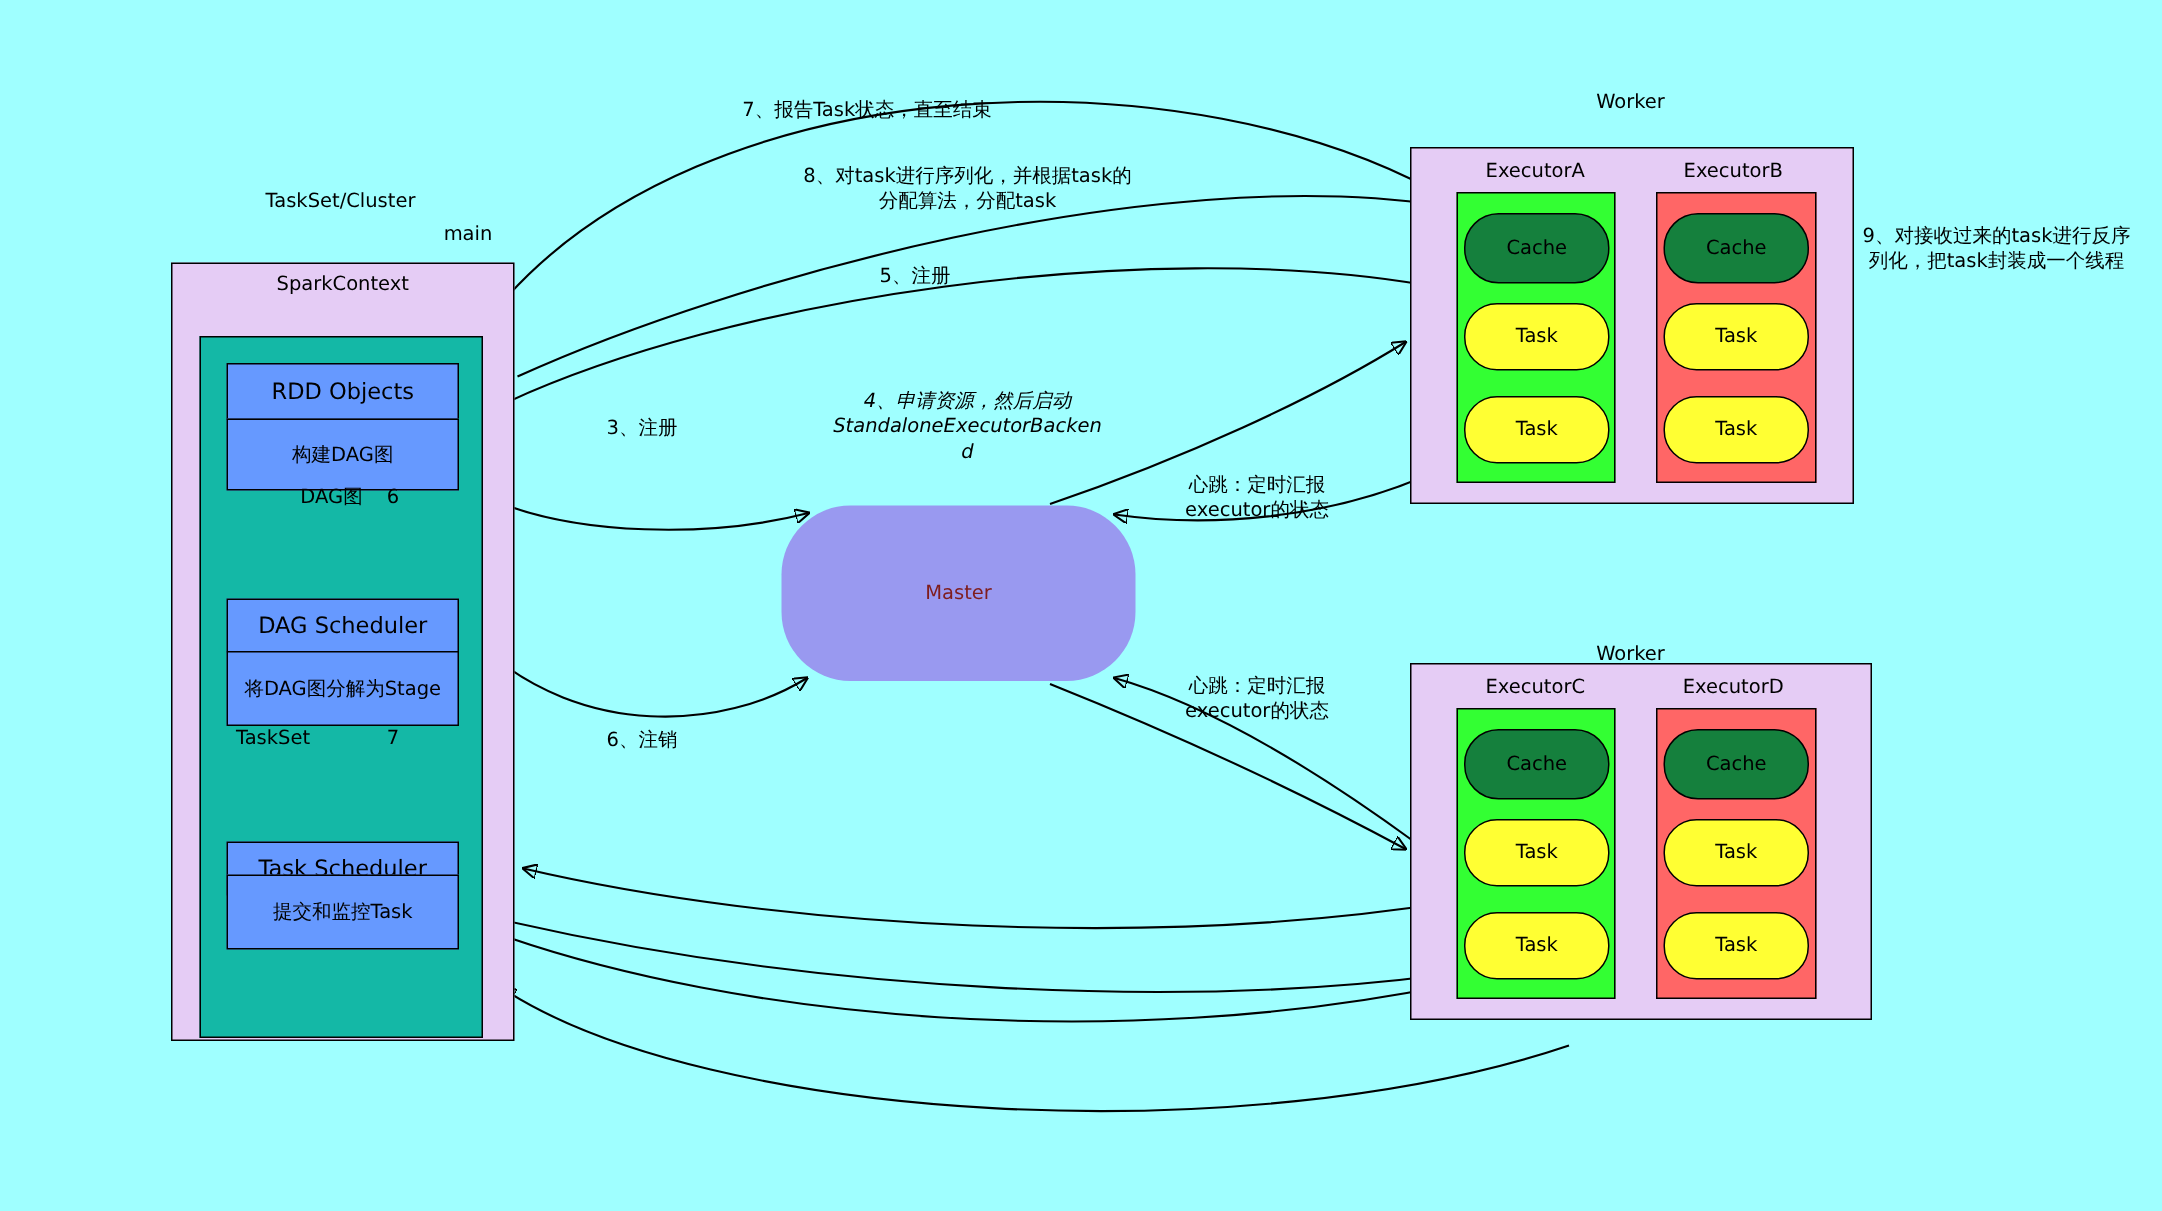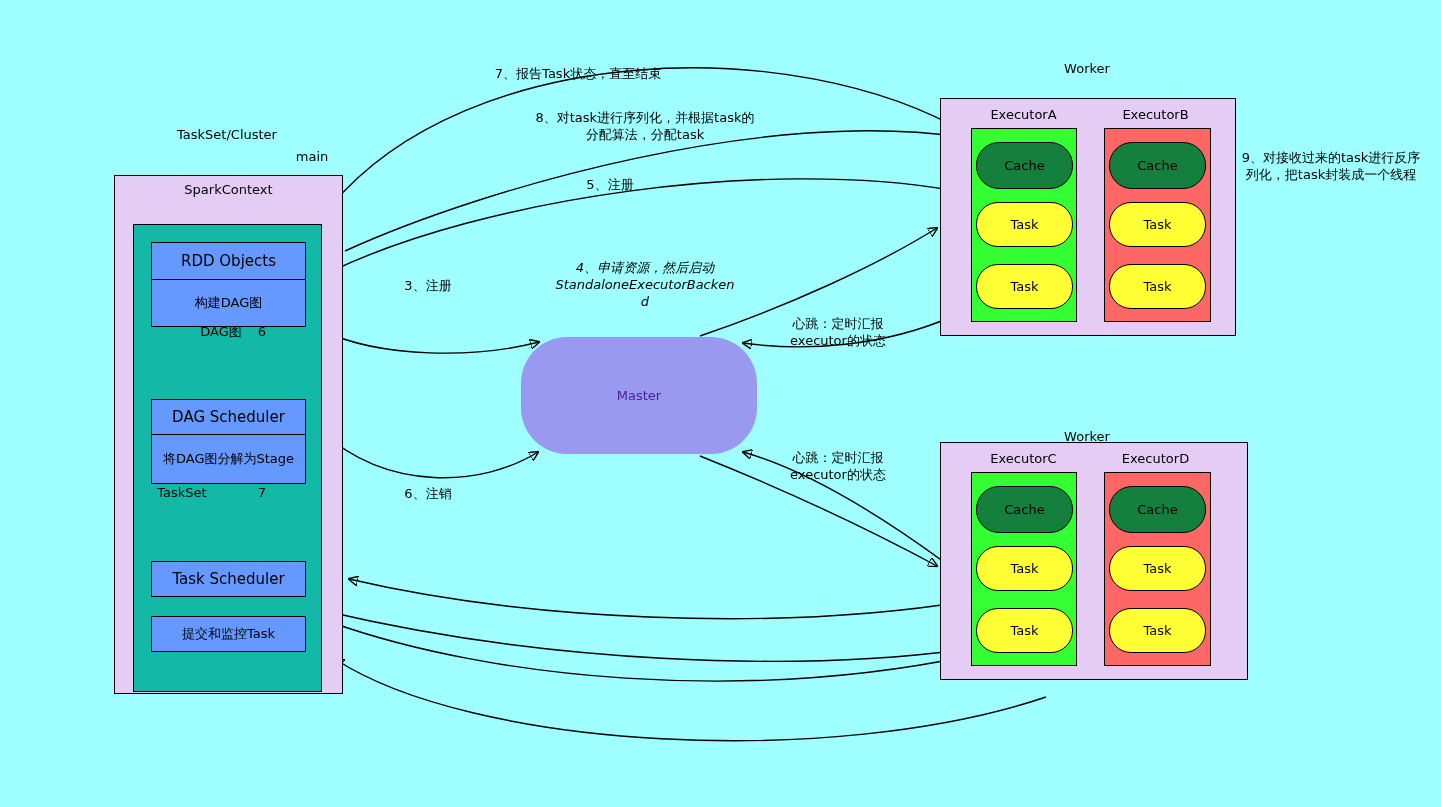--- a/index.html
+++ b/index.html
@@ -10,21 +10,21 @@
   .arrows path { fill:none; stroke:#000; stroke-width:1.4; }
   .lbl { position:absolute; text-align:center; line-height:1.3; }
   .frame { position:absolute; border:1px solid #000; }
   .purple { background:#E5CCF5; }
   .yellow { background:#14b8a6;margin-top:23px; }
   .bluebox { position:absolute; left:17px; width:155px; border:1px solid #000; background:#6699FF;
              display:flex; align-items:center; justify-content:center; text-align:center; padding:2px; }
   .bluebox.head { font-size:15px; }
   .boxtitle { text-align:center; padding-top:6px; }
   .master { position:absolute; left:521px; top:337px; width:236px; height:117px; background:#9999F0;
-            border-radius:46px; display:flex; align-items:center; justify-content:center; color:#4c1d95; }
+            border-radius:46px; display:flex; align-items:center; justify-content:center; color:#7f1d1d; }
   .exec { position:absolute; border:1px solid #000; }
   .exec.green { background:#33FF33; }
   .exec.red { background:#FF6666; }
   .pill { position:absolute; left:4px; width:97px; border:1px solid #000;
           display:flex; align-items:center; justify-content:center; }
   .pill.cache { top:13px; height:47px; border-radius:23px; background:#15803d; }
   .pill.task1 { top:73px; height:45px; border-radius:22px; background:#FFFF33; }
   .pill.task2 { top:135px; height:45px; border-radius:22px; background:#FFFF33; }
   .wrapbreak { overflow-wrap:break-word; word-break:break-word; }
 </style>
@@ -60,21 +60,21 @@
   <div class="lbl" style="left:287px; top:149px; width:50px;">main</div>
 
   <div class="frame purple" style="left:114px; top:175px; width:229px; height:519px;">
     <div class="boxtitle">SparkContext</div>
     <div class="frame yellow" style="left:18px; top:25px; width:189px; height:468px;">
       <div class="bluebox head" style="top:17px; height:38px;">RDD  Objects</div>
       <div class="bluebox" style="top:54px; height:48px;">构建DAG图</div>
       <div class="bluebox head" style="top:174px; height:36px;text-align:right;">DAG Scheduler</div>
       <div class="bluebox" style="top:209px; height:50px;">将DAG图分解为Stage</div>
       <div class="bluebox head" style="top:336px; height:36px;">Task Scheduler</div>
-      <div class="bluebox" style="top:391px; height:36px;">提交和监控Task</div>
+      <div class="bluebox" style="top:358px; height:50px;">提交和监控Task</div>
     </div>
   </div>
 
   <div class="lbl" style="left:158px; top:324px; width:54px;margin-left:36px;">DAG图</div>
   <div class="lbl" style="left:252px; top:324px; width:20px;">6</div>
   <div class="lbl" style="left:152px; top:485px; width:60px;">TaskSet</div>
   <div class="lbl" style="left:252px; top:485px; width:20px;">7</div>
 
   <div class="master">
     <span>Master</span>

